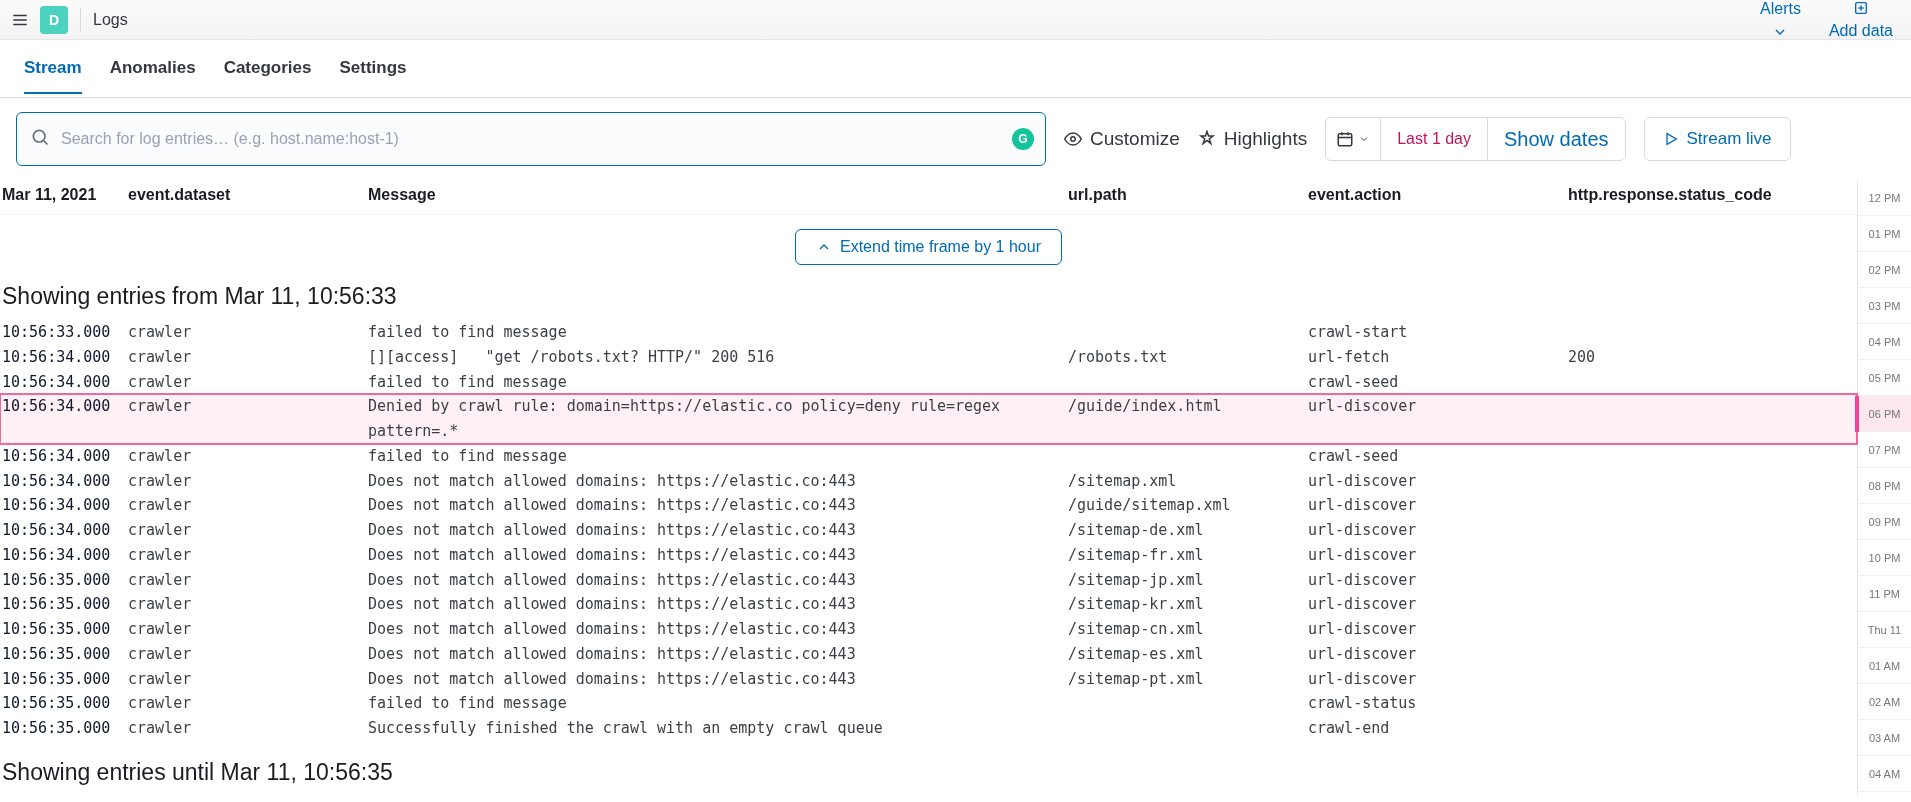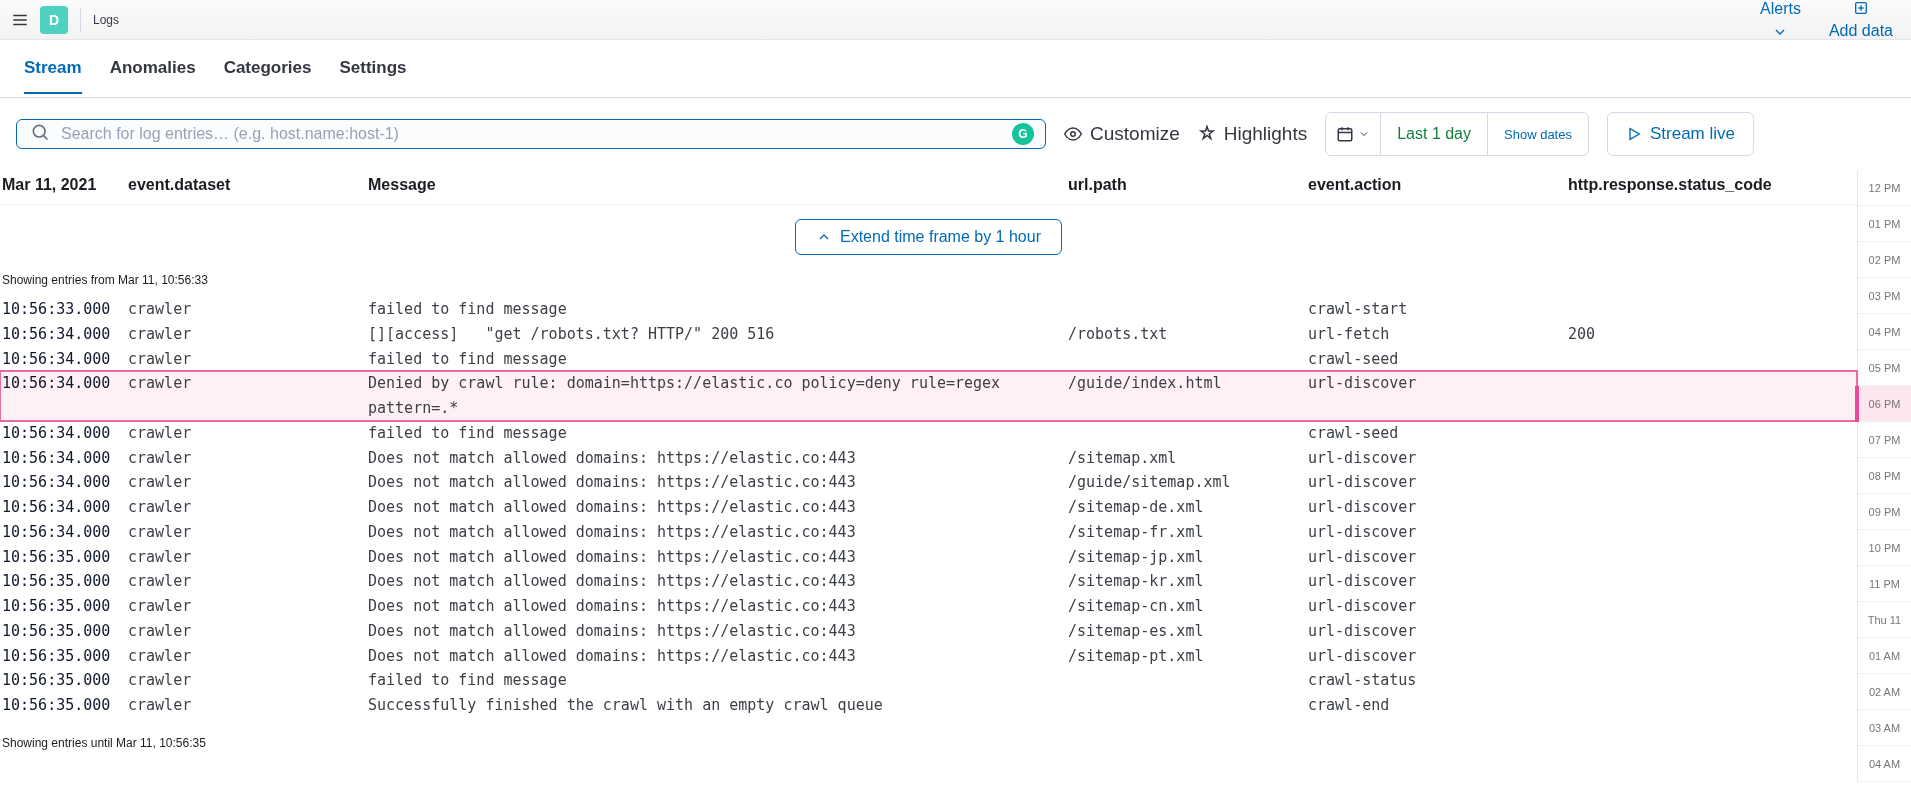--- a/index.html
+++ b/index.html
@@ -11,41 +11,41 @@
     border-bottom: 1px solid #e3e5ea;
     display: flex;
     align-items: center;
     padding: 0 8px;
     gap: 8px;
   }
   .hamburger { width: 24px; height: 24px; display:flex; align-items:center; justify-content:center; cursor:pointer;}
   .hamburger svg { width:18px; height:18px;}
   .app-badge { width:28px; height:28px; background:#4dd2c0; border-radius:4px; display:flex; align-items:center; justify-content:center; color:#fff; font-weight:600; font-size:14px;}
   .divider-v { width:1px; height:24px; background:#d3dae6; margin:0 4px;}
-  .breadcrumb { font-size:12px; color:#343741;}
+  .breadcrumb { font-size:16px; color:#343741;}
   .header-spacer { flex:1; }
   .header-link { color:#006bb4; font-size:16px; display:flex; align-items:center; gap:6px; cursor:pointer; padding:0 10px;flex-direction:column;}
   .header-link svg { width:16px; height:16px; }
   
   .tabs { display:flex; gap:28px; padding: 18px 24px 0 24px; border-bottom:1px solid #d3dae6; height:58px; align-items:flex-start;}
   .tab { font-size:17px; font-weight:600; color:#343741; cursor:pointer; padding-bottom:14px; border-bottom:2px solid transparent;}
   .tab.active { color:#006bb4; border-bottom-color:#006bb4;}
   
   .toolbar { display:flex; align-items:center; gap:18px; padding:14px 16px;}
   .search-wrap { flex:0 0 1030px; position:relative;}
-  .search-input { width:100%; height:30px; border:1px solid #006bb4; border-radius:6px; padding:0 42px 0 44px; font-size:16px; color:#69707d; background:#fbfcfd;}
+  .search-input { width:100%; height:54px; border:1px solid #006bb4; border-radius:6px; padding:0 42px 0 44px; font-size:16px; color:#69707d; background:#fbfcfd;}
   .search-input::placeholder { color:#98a2b3; }
   .search-icon-pos { position:absolute; left:14px; top:50%; transform:translateY(-50%); color:#69707d;}
   .grammarly { position:absolute; right:12px; top:50%; transform:translateY(-50%); width:22px; height:22px; border-radius:50%; background:#15c39a; display:flex;align-items:center;justify-content:center;color:#fff;font-size:12px;font-weight:bold;}
   .tool-btn { display:flex; align-items:center; gap:8px; font-size:19px; color:#343741; cursor:pointer;}
   .tool-btn svg { width:18px; height:18px;}
   .date-picker { display:flex; align-items:center; border:1px solid #d3dae6; border-radius:6px; height:44px; overflow:hidden;}
   .date-picker .cal { padding:0 10px; border-right:1px solid #d3dae6; display:flex; align-items:center; gap:4px; color:#343741; height:100%;}
-  .date-picker .range { padding:0 16px; font-size:16px; color:#15803d;}
-  .date-picker .showdates { padding:0 16px; font-size:13px; color:#006bb4; border-left:1px solid #d3dae6; height:100%; display:flex; align-items:center;}
+  .date-picker .range { padding:0 16px; font-size:16px; color:#be185d;}
+  .date-picker .showdates { padding:0 16px; font-size:20px; color:#006bb4; border-left:1px solid #d3dae6; height:100%; display:flex; align-items:center;}
   .stream-live-btn { display:flex; align-items:center; gap:8px; border:1px solid #d3dae6; border-radius:6px; height:44px; padding:0 18px; font-size:17px; color:#006bb4; cursor:pointer;}
   
   .colheaders { display:flex; font-weight:600; font-size:16px; padding:6px 0 10px 0; border-bottom:1px solid #eef0f4;}
   .colheaders > div { padding-right:10px;}
   .c-time { flex:0 0 128px; padding-left:2px;}
   .c-dataset{ flex:0 0 240px;}
   .c-message{ flex:0 0 700px;}
   .c-url{ flex:0 0 240px;}
   .c-action{ flex:0 0 260px;}
   .c-status{ flex:0 0 220px;}
@@ -53,21 +53,21 @@
   
   .main { display:flex; }
   .log-area { flex:1; position:relative; }
   .minimap { width:54px; border-left:1px solid #e3e5ea; font-size:11px; color:#777; text-align:center;}
   .mm-tick { height:36px; border-bottom:1px solid #eef0f4; display:flex; align-items:center; justify-content:center; position:relative;}
   .mm-tick.highlight { background:#fde7ef;}
   .mm-marker { position:absolute; left:-3px; width:4px; height:36px; background:#ec4899;}
 
   .extend-row { display:flex; justify-content:center; padding:14px 16px;}
   .extend-btn { border:1px solid #006bb4; color:#006bb4; background:#fff; border-radius:6px; padding:8px 20px; font-size:16px; display:flex; align-items:center; gap:8px; cursor:pointer;}
-  .info-text { font-size:12px; color:#1a1c21; padding:4px 2px 10px 2px;}
+  .info-text { font-size:23px; color:#1a1c21; padding:4px 2px 10px 2px;}
 
   
   .log-row { display:flex; font-family: "SFMono-Regular", Menlo, Consolas, monospace; font-size:15px; color:#3b3f46; line-height:1.65;}
   .log-row > div { padding-right:10px; white-space:pre-wrap; word-break:break-word;}
   .log-row .c-time { color:#0f172a;}
   .log-row.highlight { background:#fef0f5; outline:2px solid #ec6aa0; outline-offset:-1px;}
   .log-container { }
 </style>
 </head>
 <body>

